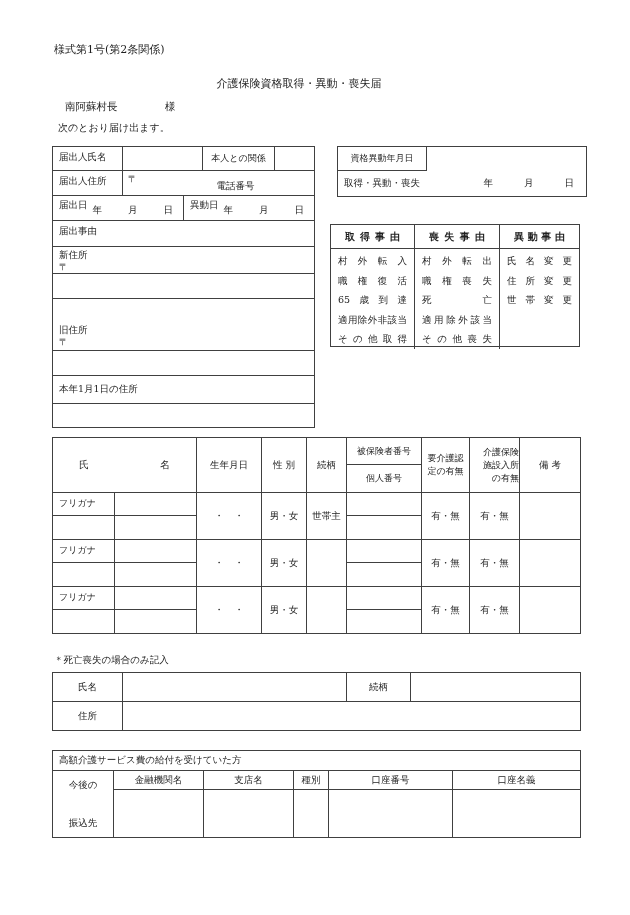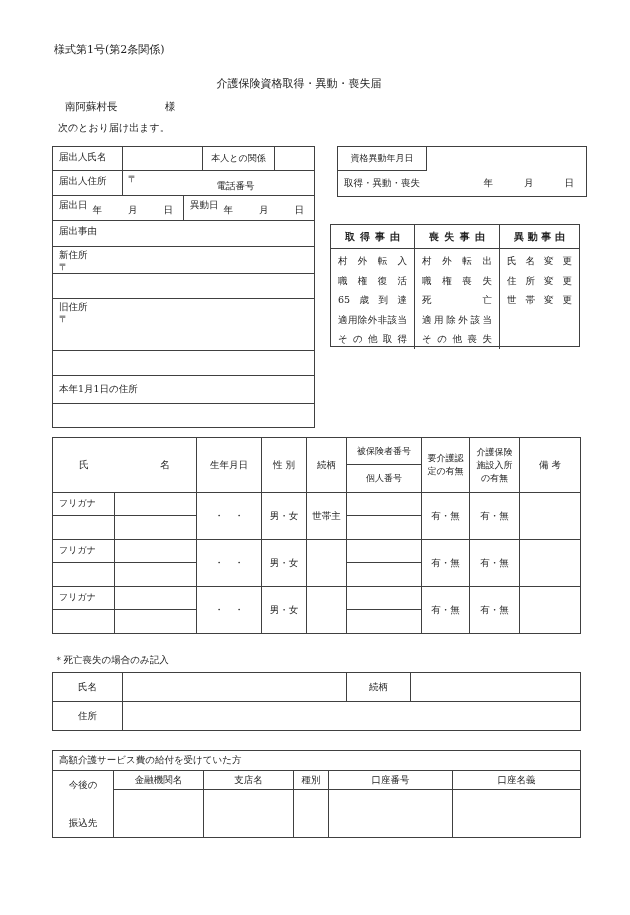--- a/index.html
+++ b/index.html
@@ -97,21 +97,21 @@
     <div class="trow" style="height:27px;">
       <div class="c nr grow addr2">
         <div>新住所</div>
         <div style="font-size:9px;">〒</div>
       </div>
     </div>
     <div class="trow" style="height:25px;">
       <div class="c nr grow"></div>
     </div>
     <div class="trow" style="height:52px;">
-      <div class="c nr grow addr2 col" style="justify-content:flex-start;">
+      <div class="c nr grow addr2 col" style="justify-content:flex-end;">
         <div>旧住所</div>
         <div style="font-size:9px;">〒</div>
       </div>
     </div>
     <div class="trow" style="height:25px;">
       <div class="c nr grow"></div>
     </div>
     <div class="trow" style="height:28px;">
       <div class="c nr grow vc" style="padding-left:6px;">本年1月1日の住所</div>
     </div>
@@ -174,21 +174,21 @@
       <div class="c hc" style="width:45px;">性 別</div>
       <div class="c hc" style="width:40px;">続柄</div>
       <div class="c col" style="width:75px;">
         <div class="hc mh" style="height:27px;border-bottom:1px solid #404040;box-sizing:border-box;">被保険者番号</div>
         <div class="hc mh grow">個人番号</div>
       </div>
       <div class="c col hc mh" style="width:48px;line-height:13px;">
         <div>要介護認</div>
         <div>定の有無</div>
       </div>
-      <div class="c col hc mh" style="width:50px;line-height:13px;">
+      <div class="c col hc mh" style="width:50px;line-height:13px;align-items:flex-end;">
         <div>介護保険</div>
         <div>施設入所</div>
         <div>の有無</div>
       </div>
       <div class="c nr hc grow">備 考</div>
     </div>
 
     <div class="trow" style="height:47px;">
       <div class="c col" style="width:144px;">
         <div style="display:flex;height:23px;border-bottom:1px solid #404040;box-sizing:border-box;">

